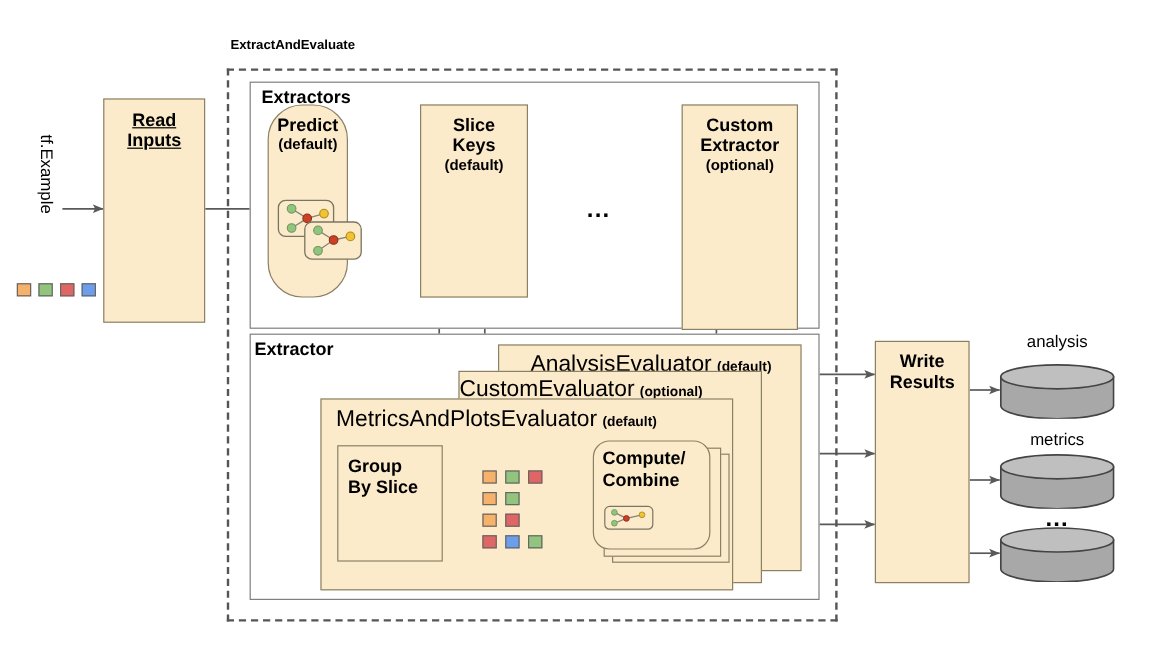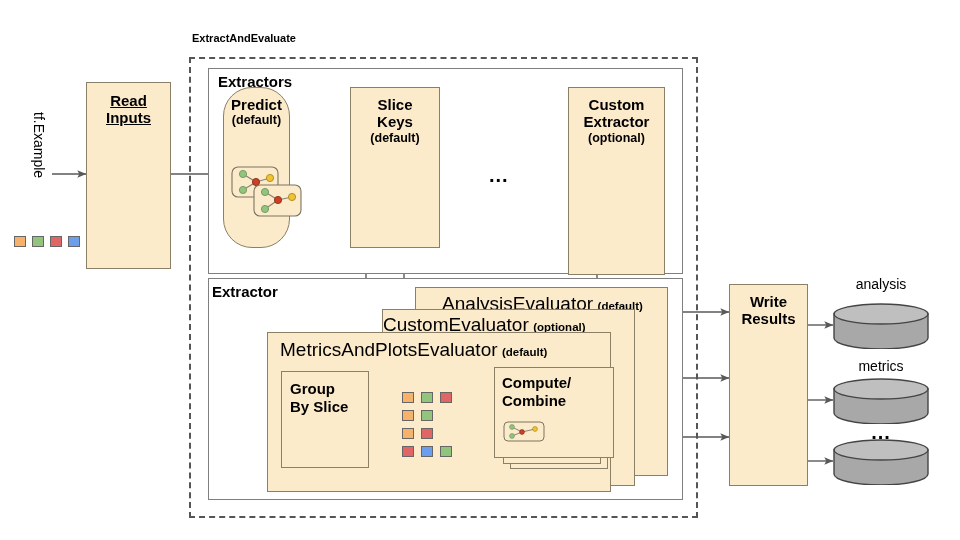--- a/index.html
+++ b/index.html
@@ -200,21 +200,21 @@
     <span class="sw sw-o" style="left:0px;top:36px;"></span>
     <span class="sw sw-r" style="left:19px;top:36px;"></span>
 
     <span class="sw sw-r" style="left:0px;top:54px;"></span>
     <span class="sw sw-b" style="left:19px;top:54px;"></span>
     <span class="sw sw-g" style="left:38px;top:54px;"></span>
   </div>
 
   <div class="abs fillbox" style="left:510px; top:378px; width:98px; height:91px;"></div>
   <div class="abs fillbox" style="left:503px; top:373px; width:98px; height:91px;"></div>
-  <div class="abs fillbox" style="left:494px; top:367px; width:120px; height:91px;">
+  <div class="abs fillbox" style="left:494px; top:367px; width:98px; height:91px;border-radius:14px;">
     <div class="abs t-node" style="left:7px;top:6px;line-height:1.18;">
       <div>Compute/</div>
       <div>Combine</div>
     </div>
     <svg class="abs" style="left:8px; top:52px; width:44px; height:24px;" viewBox="0 0 44 24">
       <rect x="1" y="2" width="40" height="19" rx="4" ry="4" fill="#fcebcb" stroke="#7a7560" stroke-width="1"></rect>
       <g stroke="#8a8276" stroke-width="1" fill="none">
         <line x1="9" y1="7" x2="19" y2="12"></line>
           <line x1="9" y1="16" x2="19" y2="12"></line>
           <line x1="19" y1="12" x2="32" y2="9"></line>

